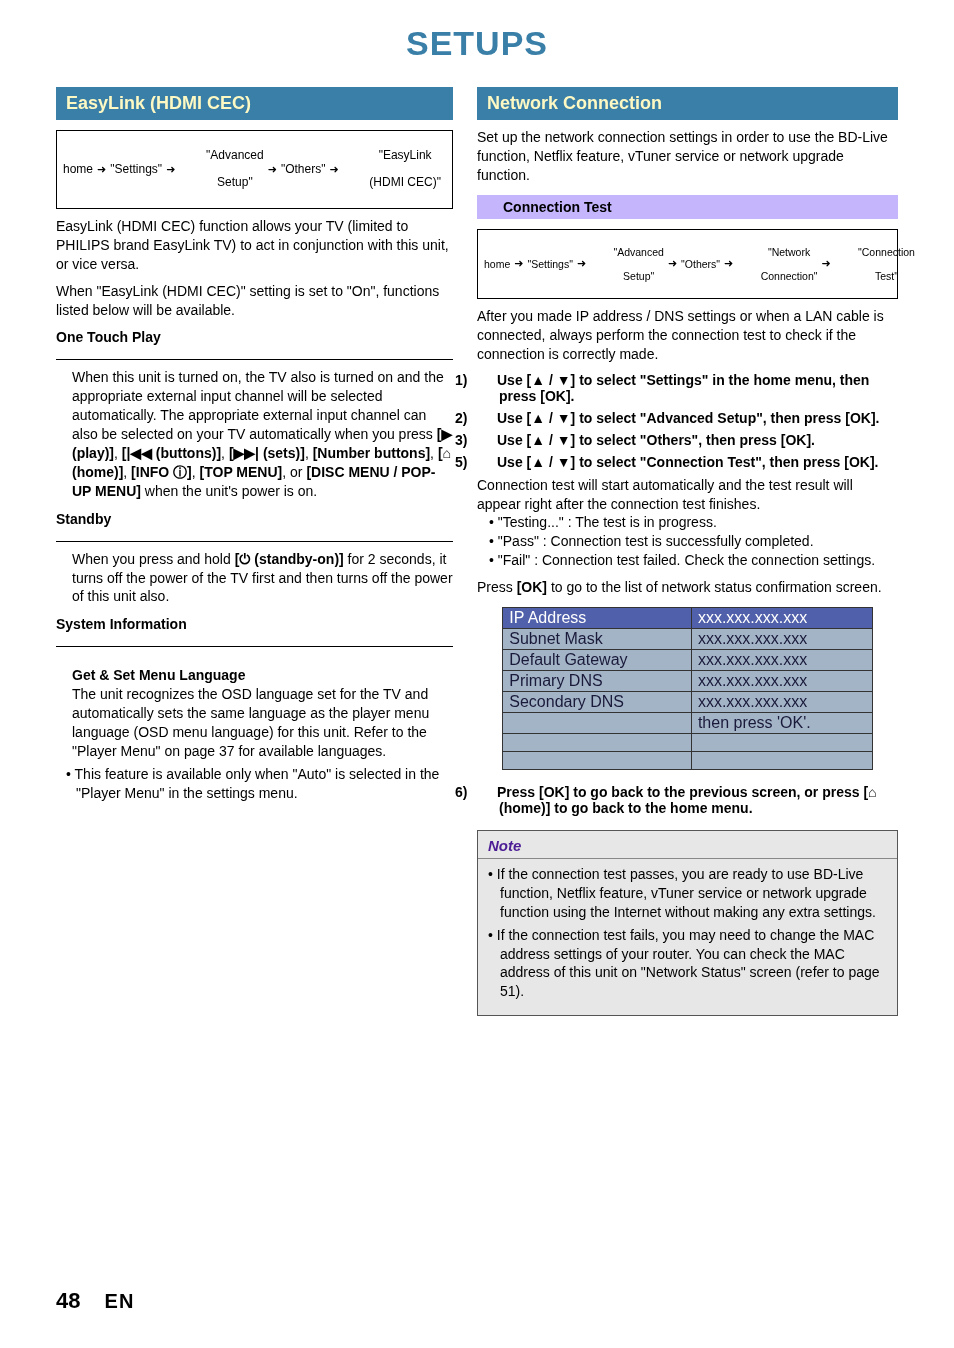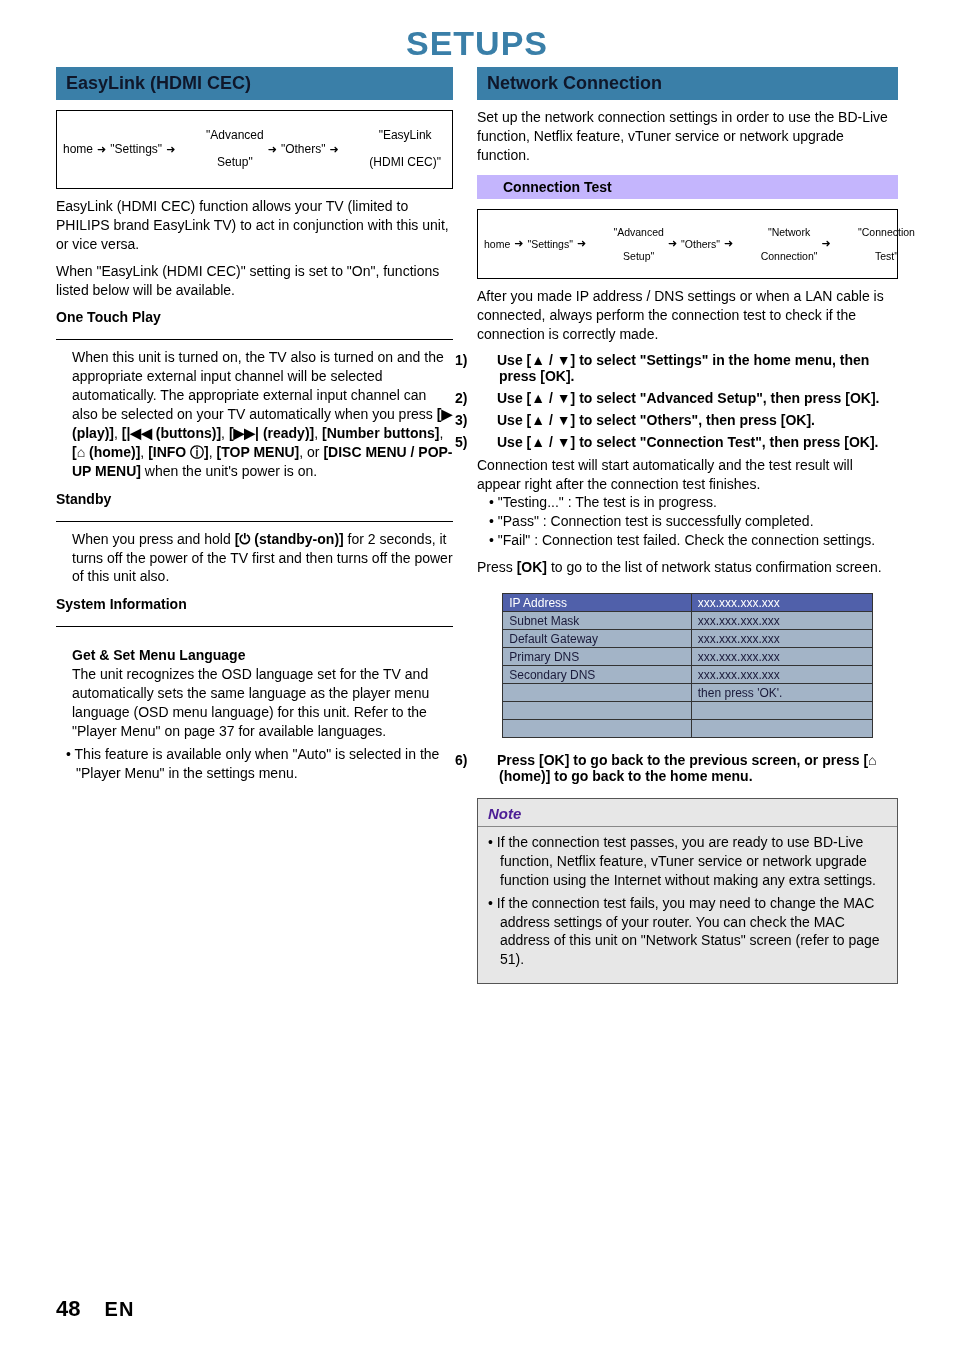--- a/index.html
+++ b/index.html
@@ -11,27 +11,27 @@
     color: #000;
     position: relative;
     padding: 24px 56px 40px 56px;
   }
   .page-title {
     text-align: center;
     color: #3a7fa8;
     font-size: 34px;
     font-weight: 700;
     letter-spacing: 1px;
-    margin-bottom: 4px;
+    margin-bottom: 24px;
   }
   .columns { display: flex; gap: 24px; }
   .col { width: 50%; }
   .section-heading {
     background: #3a7fa8;
-    color: #0f172a;
+    color: #fef9c3;
     font-size: 18px;
     font-weight: 700;
     padding: 6px 10px;
   }
   .crumb-box {
     border: 1px solid #000;
     margin-top: 10px;
     padding: 4px 6px;
     font-size: 12px;
     display: flex;
@@ -56,23 +56,23 @@
     padding: 4px 26px;
     margin-top: 10px;
   }
   .status-list {
     font-size: 14px; line-height: 1.35; padding-left: 24px;
   }
   .status-list li { list-style: none; text-indent: -12px; padding-left: 0; }
   .status-list li::before { content: "• "; }
   table.netstat {
     width: 88%;
-    margin: 16px auto 0 auto;
+    margin: 10px auto 0 auto;
     border-collapse: collapse;
-    font-size: 12px;
+    font-size: 16px;
   }
   table.netstat td {
     border: 1px solid #333;
     background: #a3b4c7;
     padding: 1px 6px;
     height: 18px;
     color: #1a1a3a;
   }
   table.netstat td.val { background:#a3b4c7; }
   table.netstat tr.highlight td { background:#5060aa; color:#fff; }
@@ -88,21 +88,21 @@
     font-size: 15px;
     padding: 6px 10px 4px 10px;
     border-bottom: 1px solid #888;
     color:#4c1d95;
   }
   .note-box ul { padding: 6px 12px 0 22px; font-size: 14px; line-height: 1.35;}
   .note-box ul li { list-style: none; text-indent: -12px; margin-bottom:4px;}
   .note-box ul li::before { content:"• ";}
   .page-number {
     position: absolute;
-    bottom: 26px;
+    bottom: 34px;
     left: 56px;
     font-size: 22px;
     font-weight: 700;
   }
   .page-number .lang { font-size: 20px; margin-left: 18px; letter-spacing: 1px;}
 </style>
 </head>
 <body>
 
 <div class="page-title">SETUPS</div>
@@ -132,21 +132,21 @@
 
     <div class="body-text">EasyLink (HDMI CEC) function allows your TV (limited to PHILIPS brand EasyLink TV) to act in conjunction with this unit, or vice versa.</div>
 
     <div class="body-text">When "EasyLink (HDMI CEC)" setting is set to "On", functions listed below will be available.</div>
 
     <div class="subhead">One Touch Play</div>
     <div class="body-text indent">
       <span>When this unit is turned on, the TV also is turned on and the appropriate external input channel will be selected automatically. The appropriate external input channel can also be selected on your TV automatically when you press </span>
       <b>[▶ (play)]</b><span>, </span>
       <b>[|◀◀ (buttons)]</b><span>, </span>
-      <b>[▶▶| (ready)]</b><span>, </span>
+      <b>[▶▶| (sets)]</b><span>, </span>
       <b>[Number buttons]</b><span>, </span>
       <b>[⌂ (home)]</b><span>, </span>
       <b>[INFO ⓘ]</b><span>, </span>
       <b>[TOP MENU]</b><span>, or </span>
       <b>[DISC MENU / POP-UP MENU]</b><span> when the unit's power is on.</span>
     </div>
 
     <div class="subhead">Standby</div>
     <div class="body-text indent">
       <span>When you press and hold </span>

